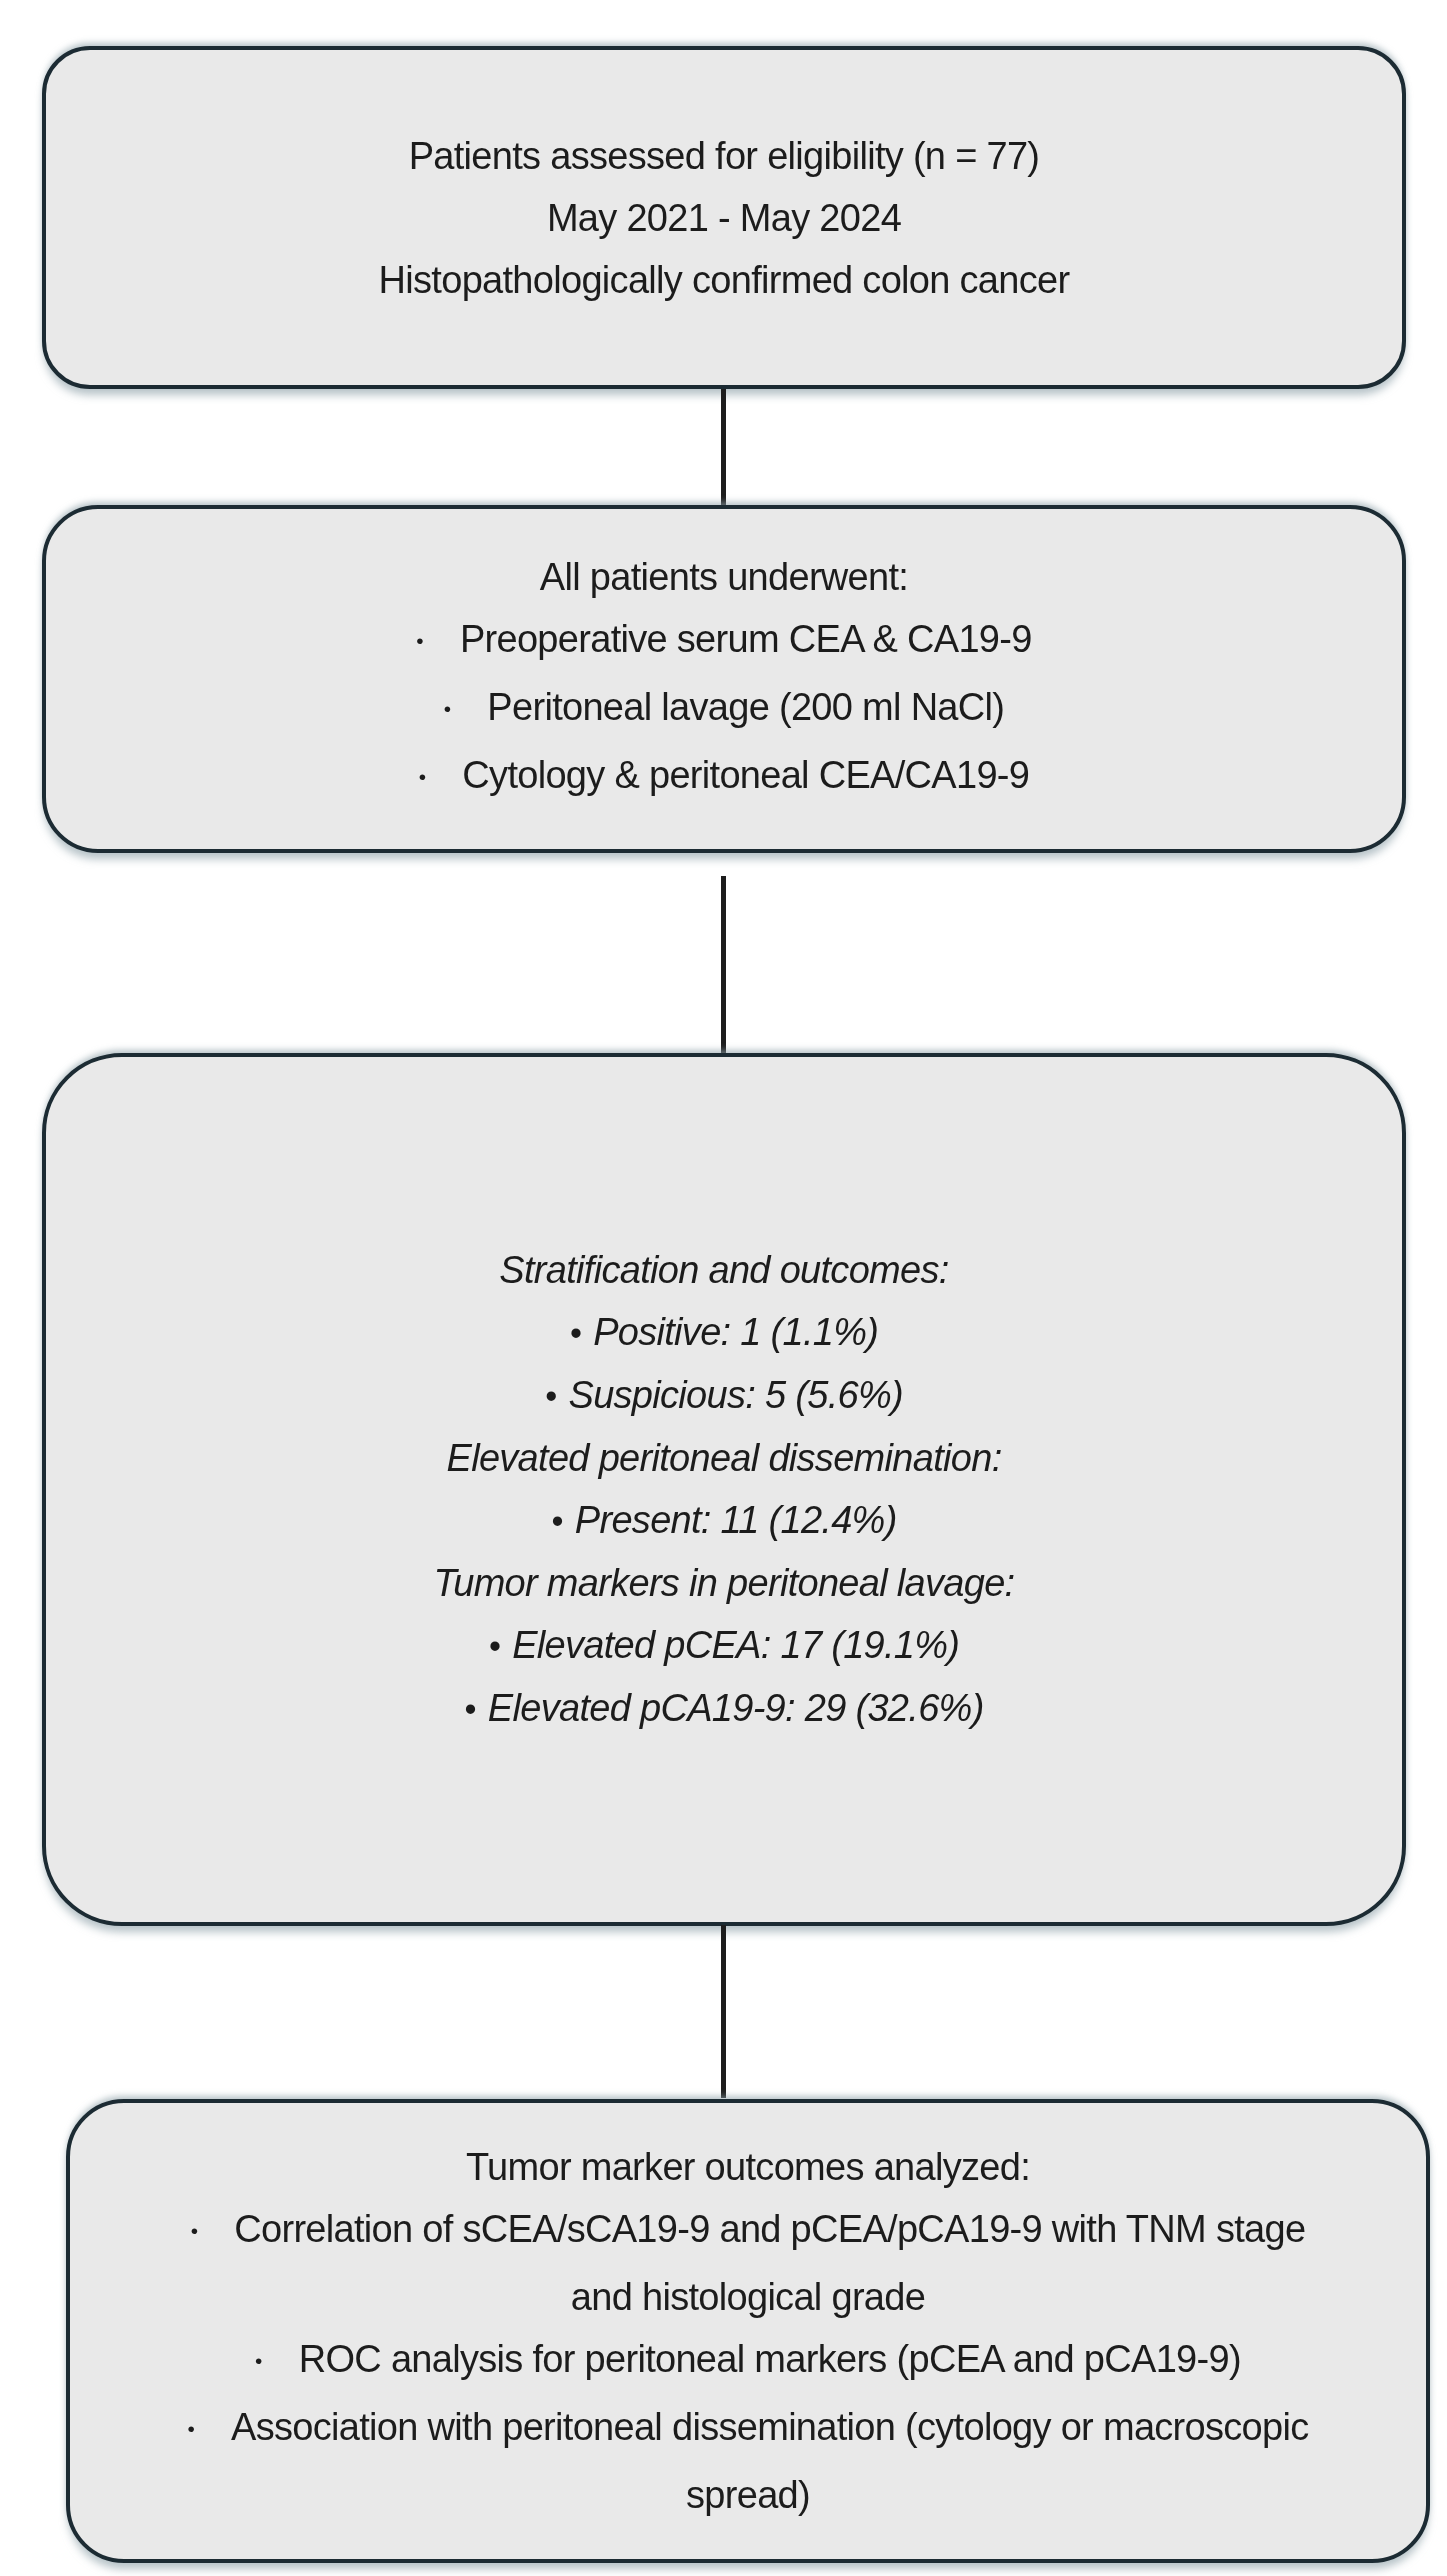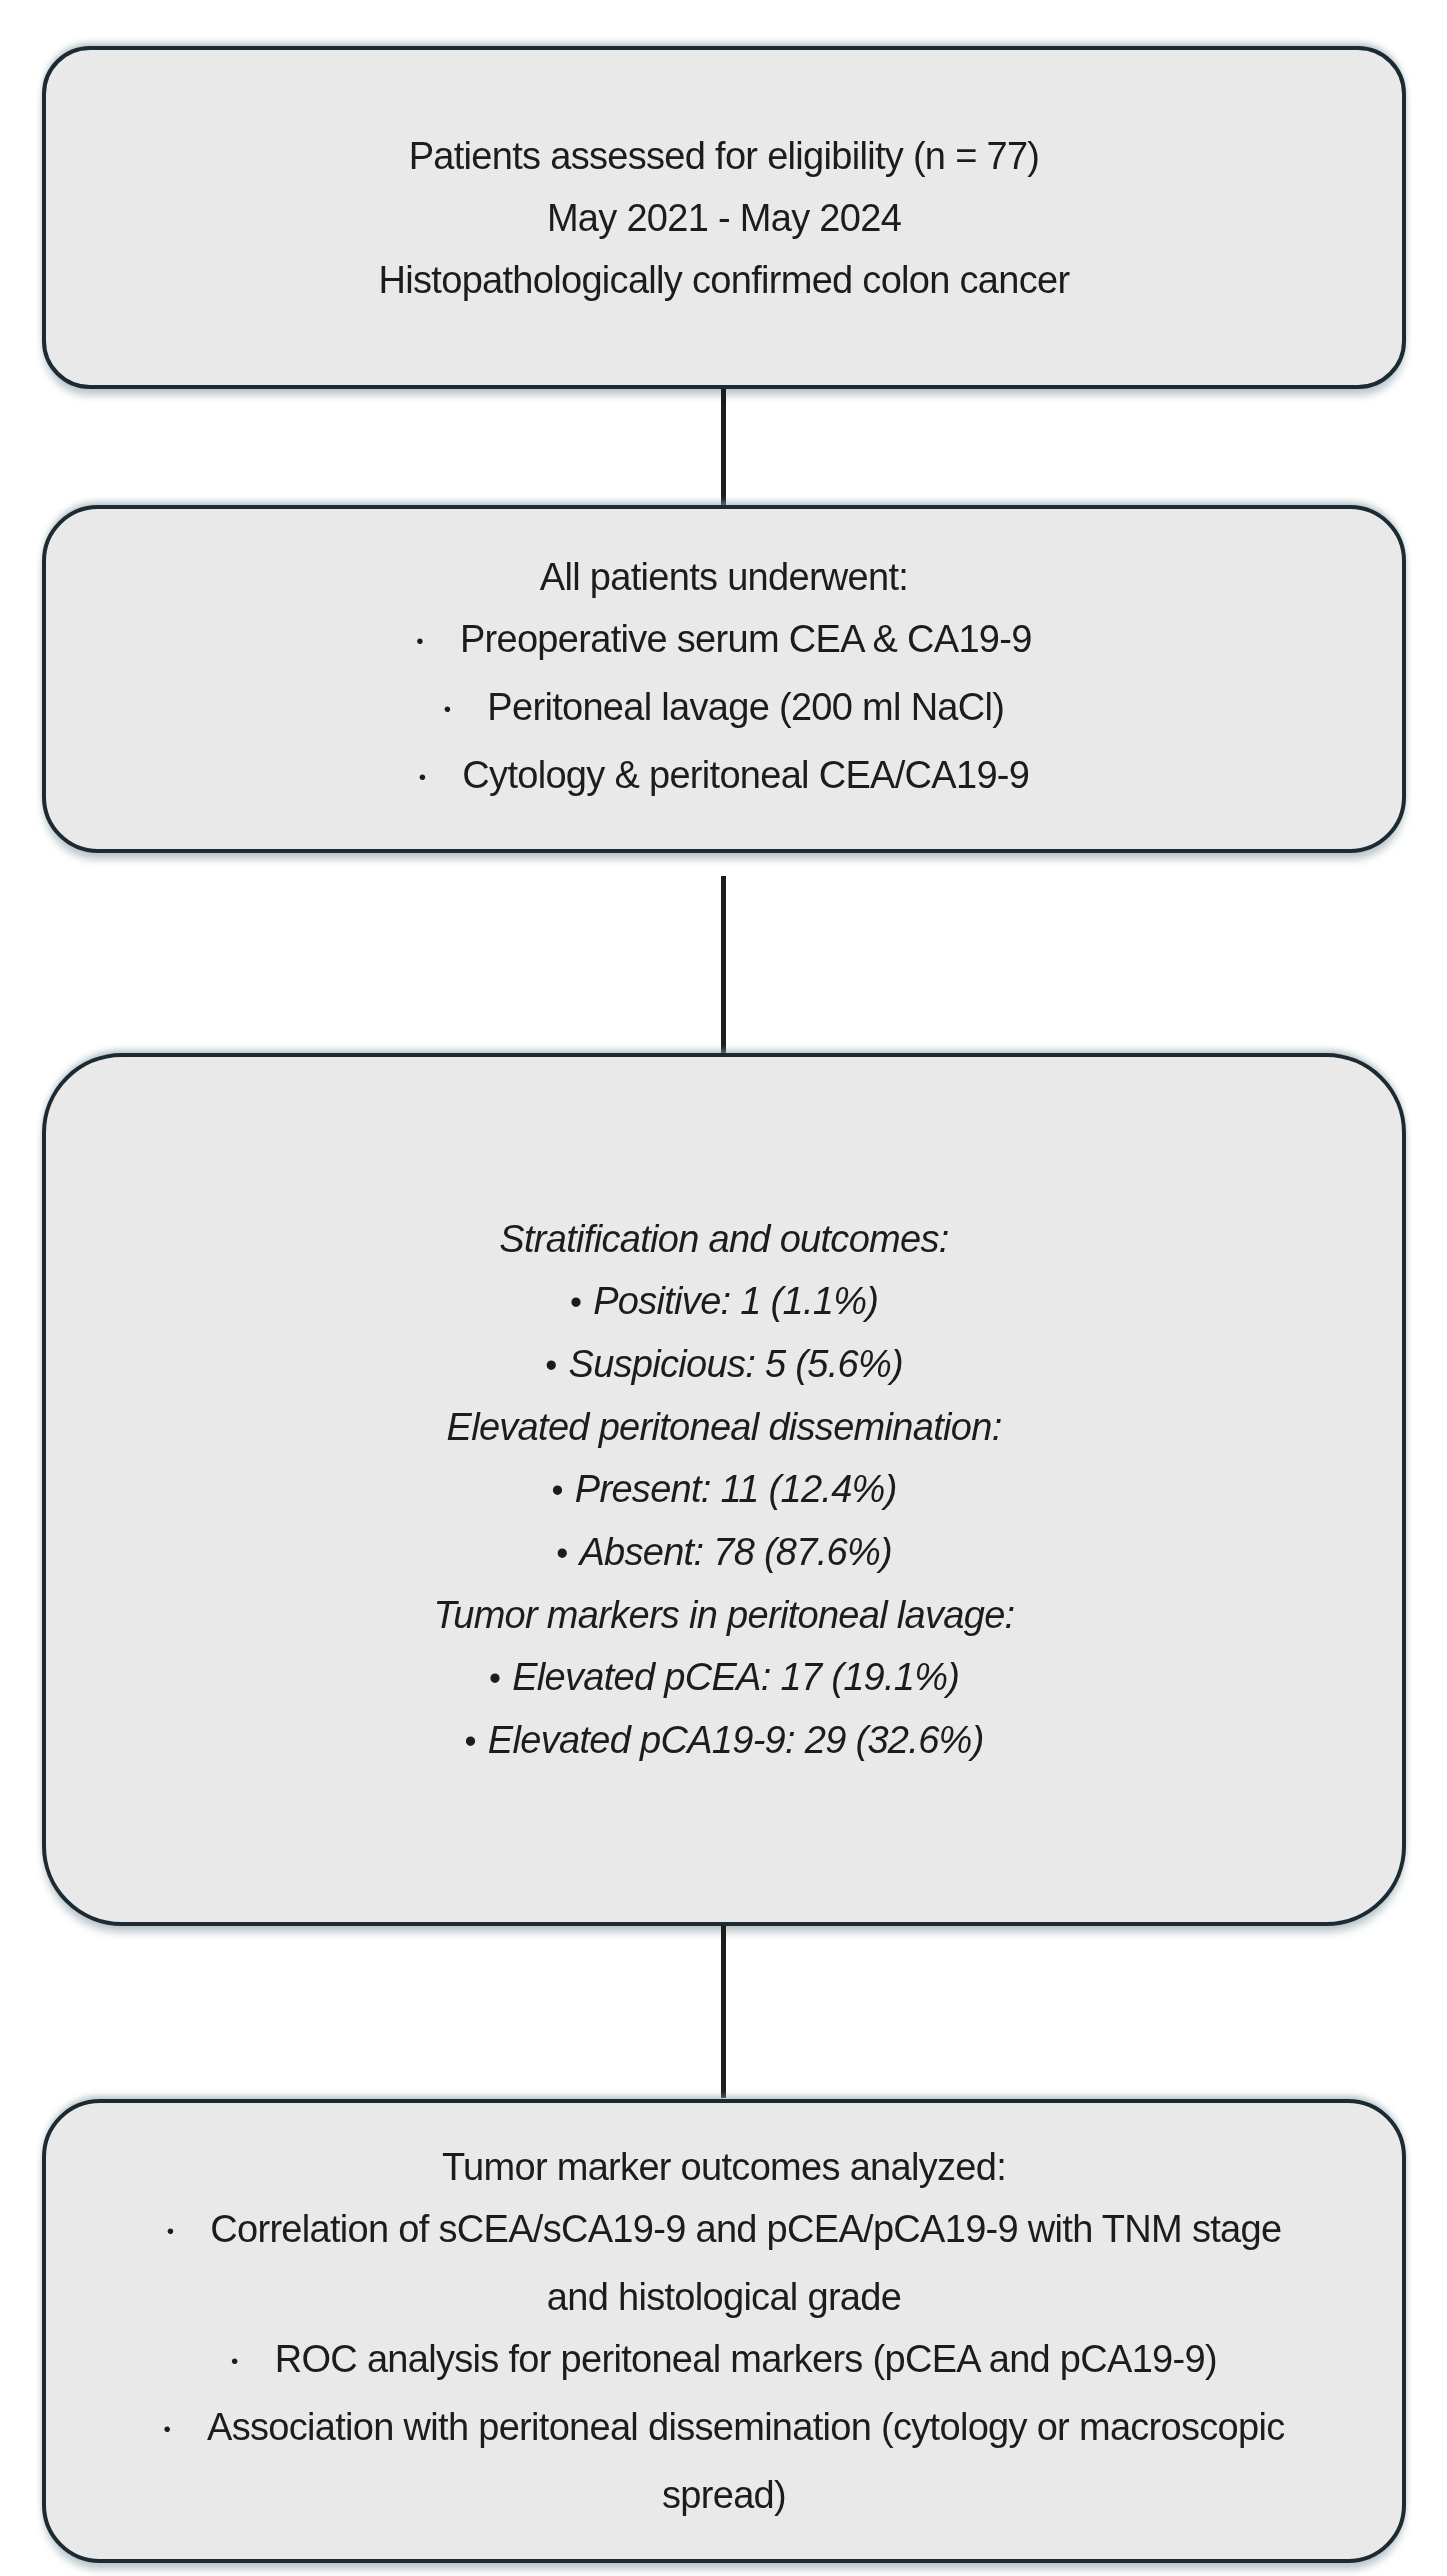--- a/index.html
+++ b/index.html
@@ -30,21 +30,21 @@
     border: 4.8px solid var(--box-border);
     box-shadow: 0 -5.4px 6.8px -2.7px rgba(145,163,171,0.65),
                 0 8.1px 8.1px -2.7px rgba(145,163,171,0.65);
     display: flex;
     align-items: center;
     justify-content: center;
   }
   .b1 { top: 46px;   height: 343px;  border-radius: 48px; }
   .b2 { top: 505px;  height: 348px;  border-radius: 56px; }
   .b3 { top: 1053px; height: 873px; border-radius: 80px; font-style: italic; }
-  .b4 { top: 2099px; height: 464px;  border-radius: 58px; }
+  .b4 { top: 2099px; height: 464px;  border-radius: 58px; margin-left: 24px; }
 
   .content {
     width: 100%;
     padding: 0 48px;
     text-align: center;
     color: var(--text);
     font-size: 38px;
     line-height: 62px;
     letter-spacing: -0.7px;
   }
@@ -91,21 +91,20 @@
 
   <div class="connector c2"></div>
 
   <div class="box b3">
     <div class="content">
       <div class="ln"><span class="t">Stratification and outcomes:</span></div>
       <div class="ln"><span class="bullet tight">•</span><span class="t">Positive: 1 (1.1%)</span></div>
       <div class="ln"><span class="bullet tight">•</span><span class="t">Suspicious: 5 (5.6%)</span></div>
       <div class="ln"><span class="t">Elevated peritoneal dissemination:</span></div>
       <div class="ln"><span class="bullet tight">•</span><span class="t">Present: 11 (12.4%)</span></div>
-      <div class="ln"><span class="bullet tight">•</span><span class="t">Absent: 78 (87.6%)</span></div>
       <div class="ln"><span class="t">Tumor markers in peritoneal lavage:</span></div>
       <div class="ln"><span class="bullet tight">•</span><span class="t">Elevated pCEA: 17 (19.1%)</span></div>
       <div class="ln"><span class="bullet tight">•</span><span class="t">Elevated pCA19-9: 29 (32.6%)</span></div>
     </div>
   </div>
 
   <div class="connector c3"></div>
 
   <div class="box b4">
     <div class="content">

